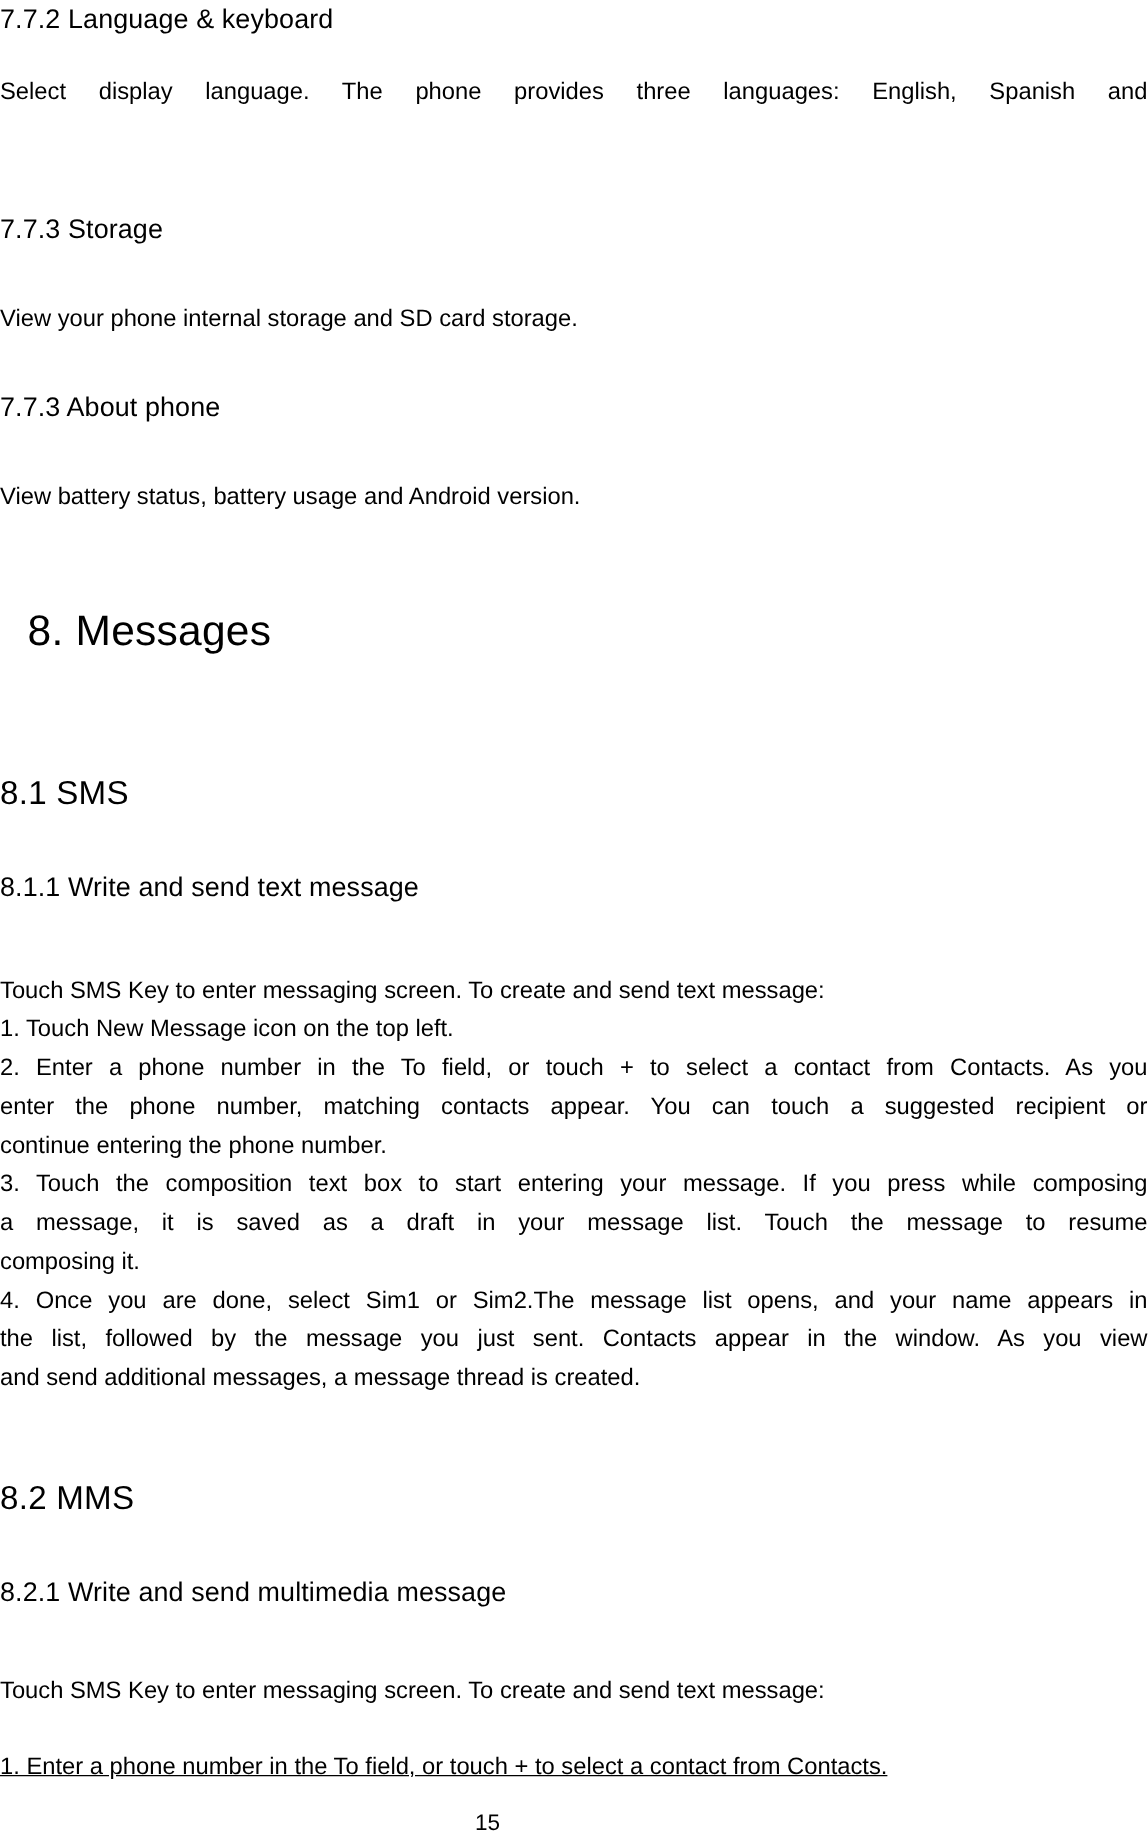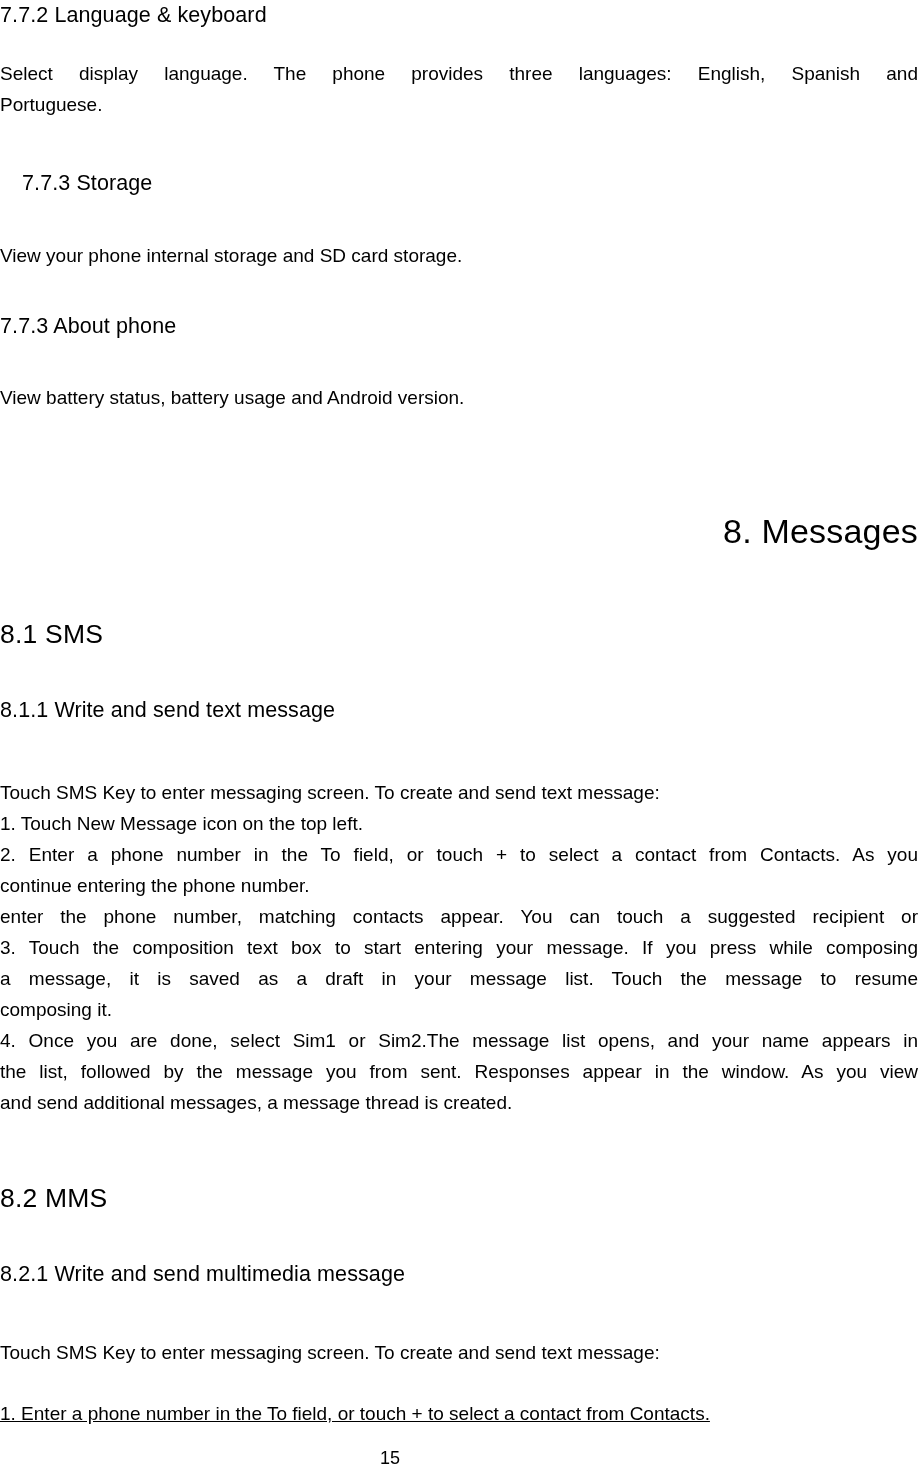--- a/index.html
+++ b/index.html
@@ -100,56 +100,55 @@
 </style>
 </head>
 <body>
 
 <div class="page">
 
   <div class="blk h-sub" style="top:2px;">7.7.2 Language &amp; keyboard</div>
 
   <div class="blk body-just" style="top:58px;">
     <span class="ln j">Select display language. The phone provides three languages: English, Spanish and</span>
-    <span class="ln l">Portuguese.</span>
   </div>
 
-  <div class="blk h-sub" style="top:170px;padding-left:22px;">7.7.3 Storage</div>
+  <div class="blk h-sub" style="top:170px;">7.7.3 Storage</div>
 
   <div class="blk body-left" style="top:240px;">View your phone internal storage and SD card storage.</div>
 
   <div class="blk h-sub" style="top:313px;">7.7.3 About phone</div>
 
   <div class="blk body-left" style="top:382px;">View battery status, battery usage and Android version.</div>
 
-  <div class="blk h-chapter" style="top:510px;text-align:right;">8. Messages</div>
+  <div class="blk h-chapter" style="top:484px;">8. Messages</div>
 
   <div class="blk h-sec" style="top:618px;">8.1 SMS</div>
 
   <div class="blk h-sub" style="top:697px;">8.1.1 Write and send text message</div>
 
   <div class="blk body-left" style="top:777px;">Touch SMS Key to enter messaging screen. To create and send text message:</div>
 
   <div class="blk body-left" style="top:808px;">1. Touch New Message icon on the top left.</div>
 
   <div class="blk body-just" style="top:839px;">
     <span class="ln j">2. Enter a phone number in the To field, or touch + to select a contact from Contacts. As you</span>
+    <span class="ln j">enter the phone number, matching contacts appear. You can touch a suggested recipient or</span>
     <span class="ln l">continue entering the phone number.</span>
-    <span class="ln j">enter the phone number, matching contacts appear. You can touch a suggested recipient or</span>
   </div>
 
   <div class="blk body-just" style="top:932px;">
     <span class="ln j">3. Touch the composition text box to start entering your message. If you press while composing</span>
     <span class="ln j">a message, it is saved as a draft in your message list. Touch the message to resume</span>
     <span class="ln l">composing it.</span>
   </div>
 
   <div class="blk body-just" style="top:1025px;">
     <span class="ln j">4. Once you are done, select Sim1 or Sim2.The message list opens, and your name appears in</span>
-    <span class="ln j">the list, followed by the message you from sent. Responses appear in the window. As you view</span>
+    <span class="ln j">the list, followed by the message you just sent. Contacts appear in the window. As you view</span>
     <span class="ln l">and send additional messages, a message thread is created.</span>
   </div>
 
   <div class="blk h-sec" style="top:1182px;">8.2 MMS</div>
 
   <div class="blk h-sub" style="top:1261px;">8.2.1 Write and send multimedia message</div>
 
   <div class="blk body-left" style="top:1337px;">Touch SMS Key to enter messaging screen. To create and send text message:</div>
 
   <div class="blk body-left" style="top:1398px;text-decoration:underline;">1. Enter a phone number in the To field, or touch + to select a contact from Contacts.</div>

